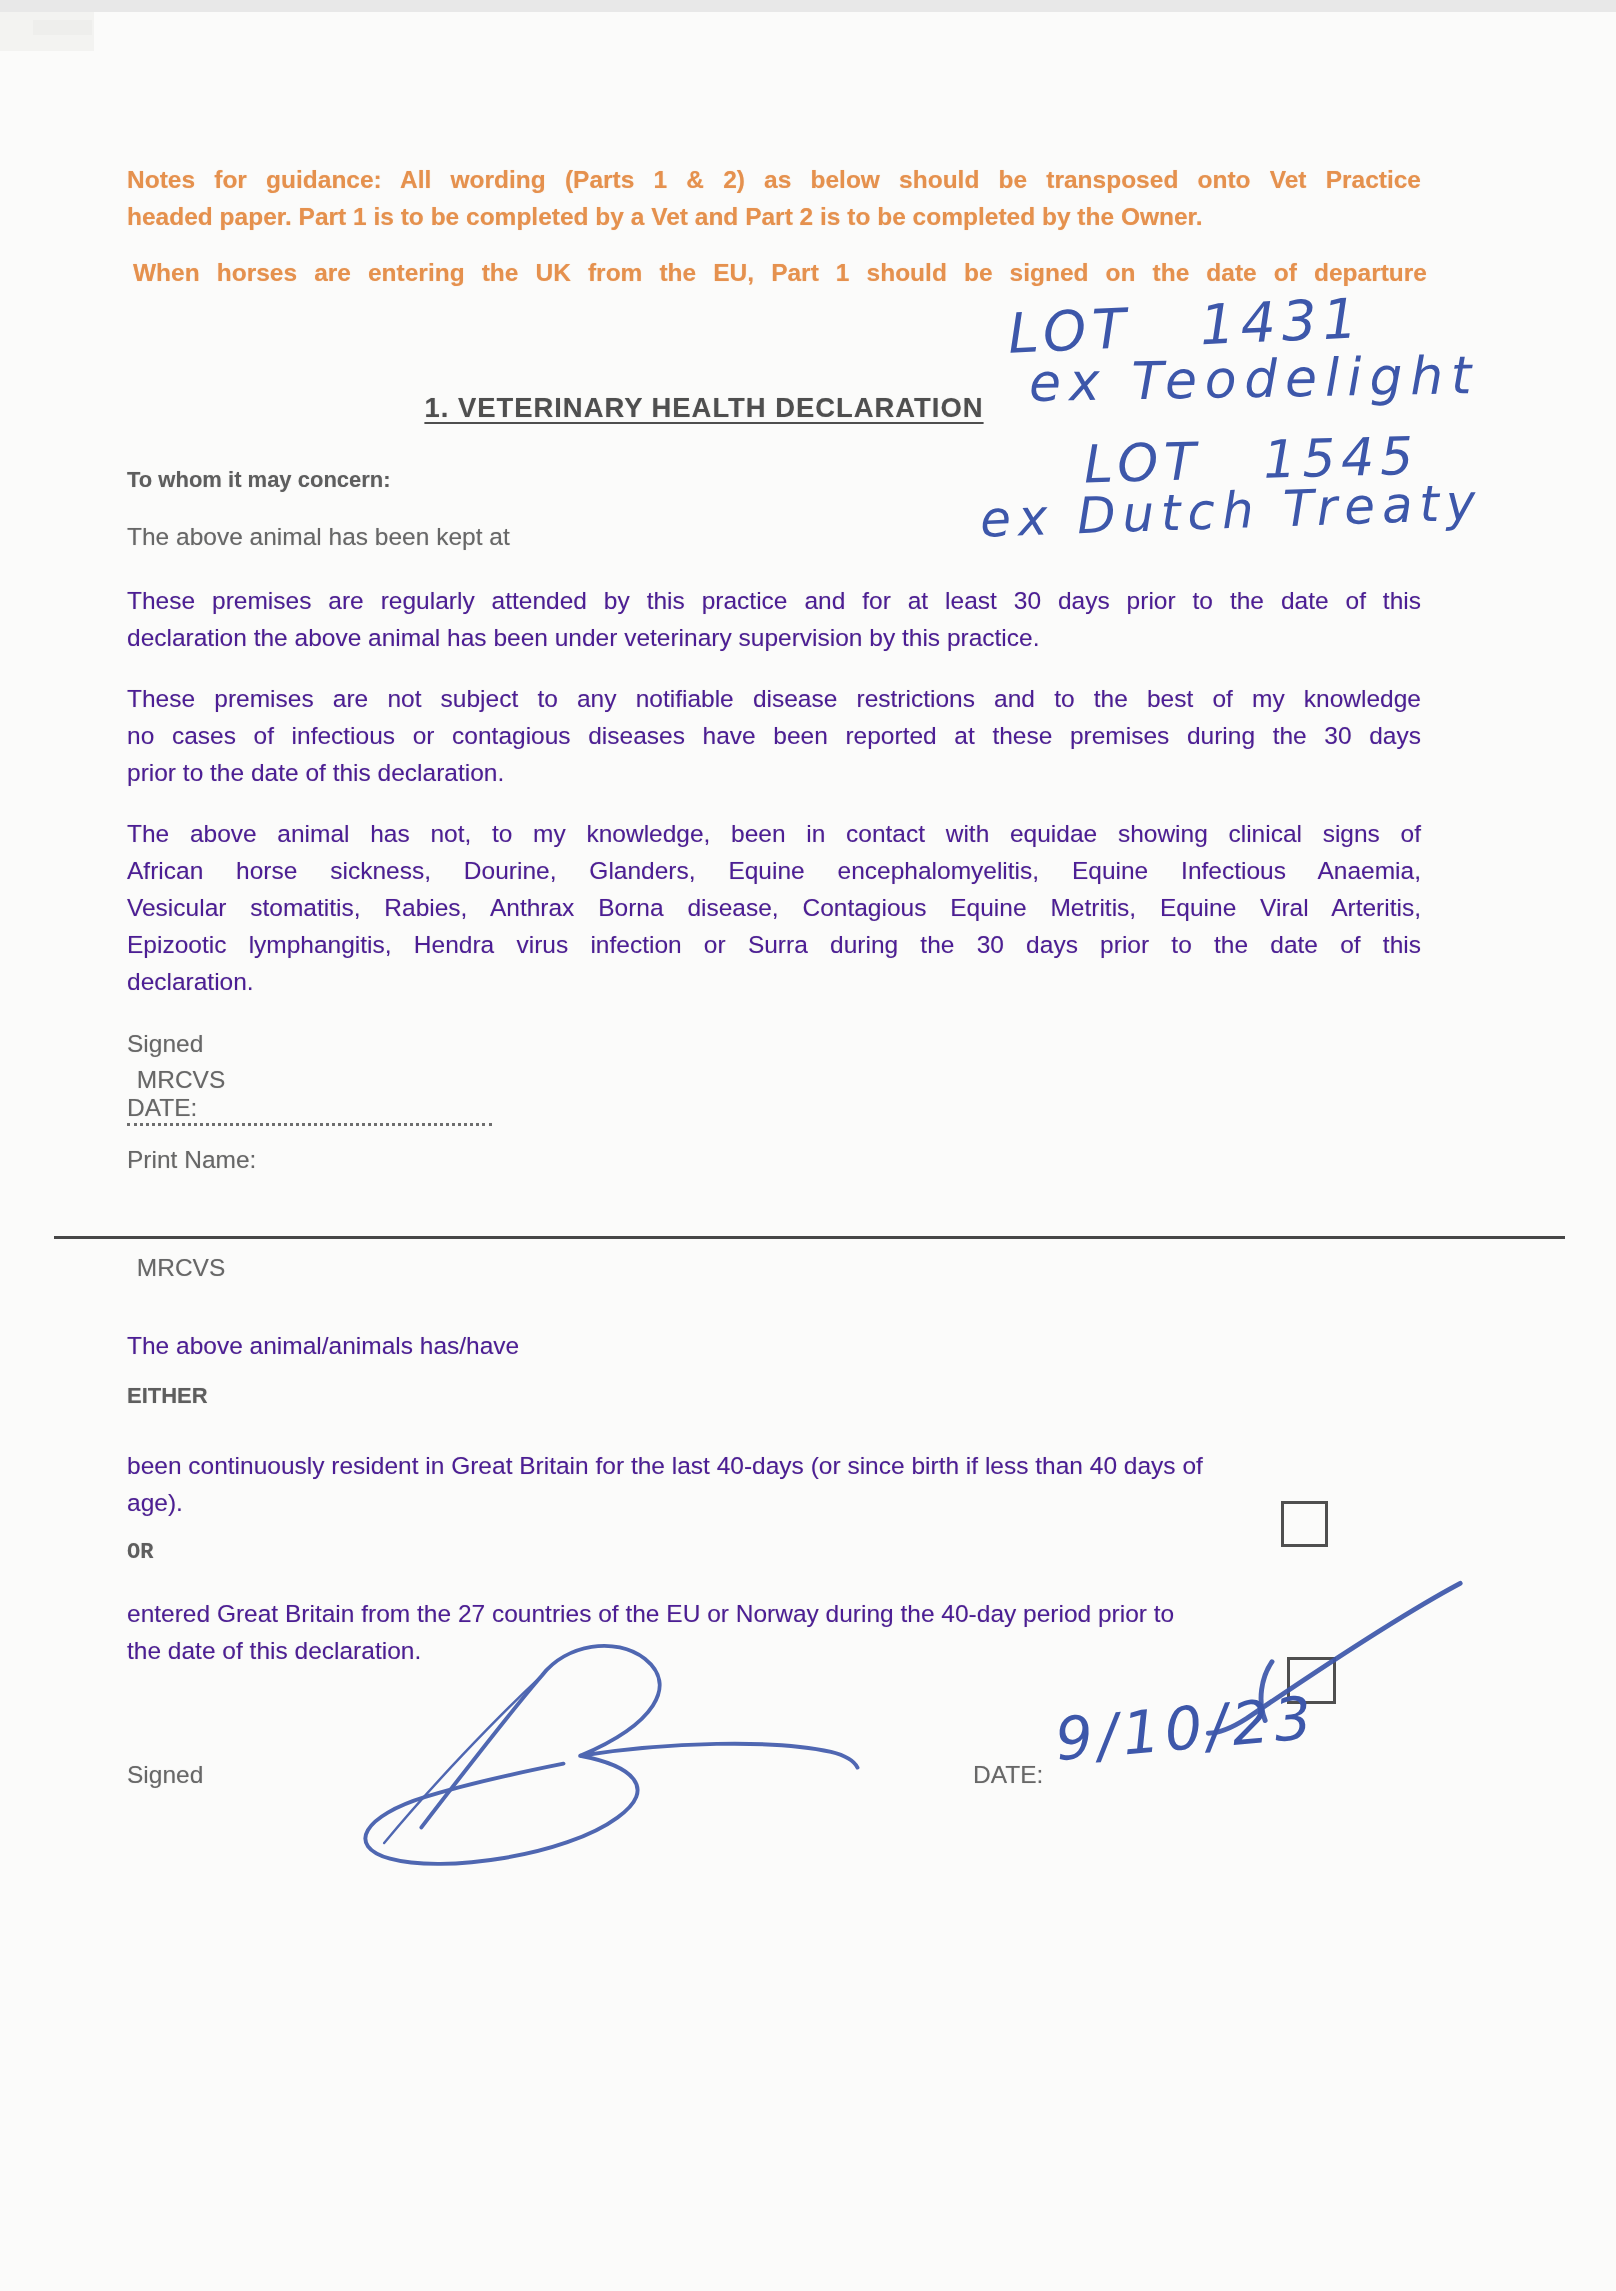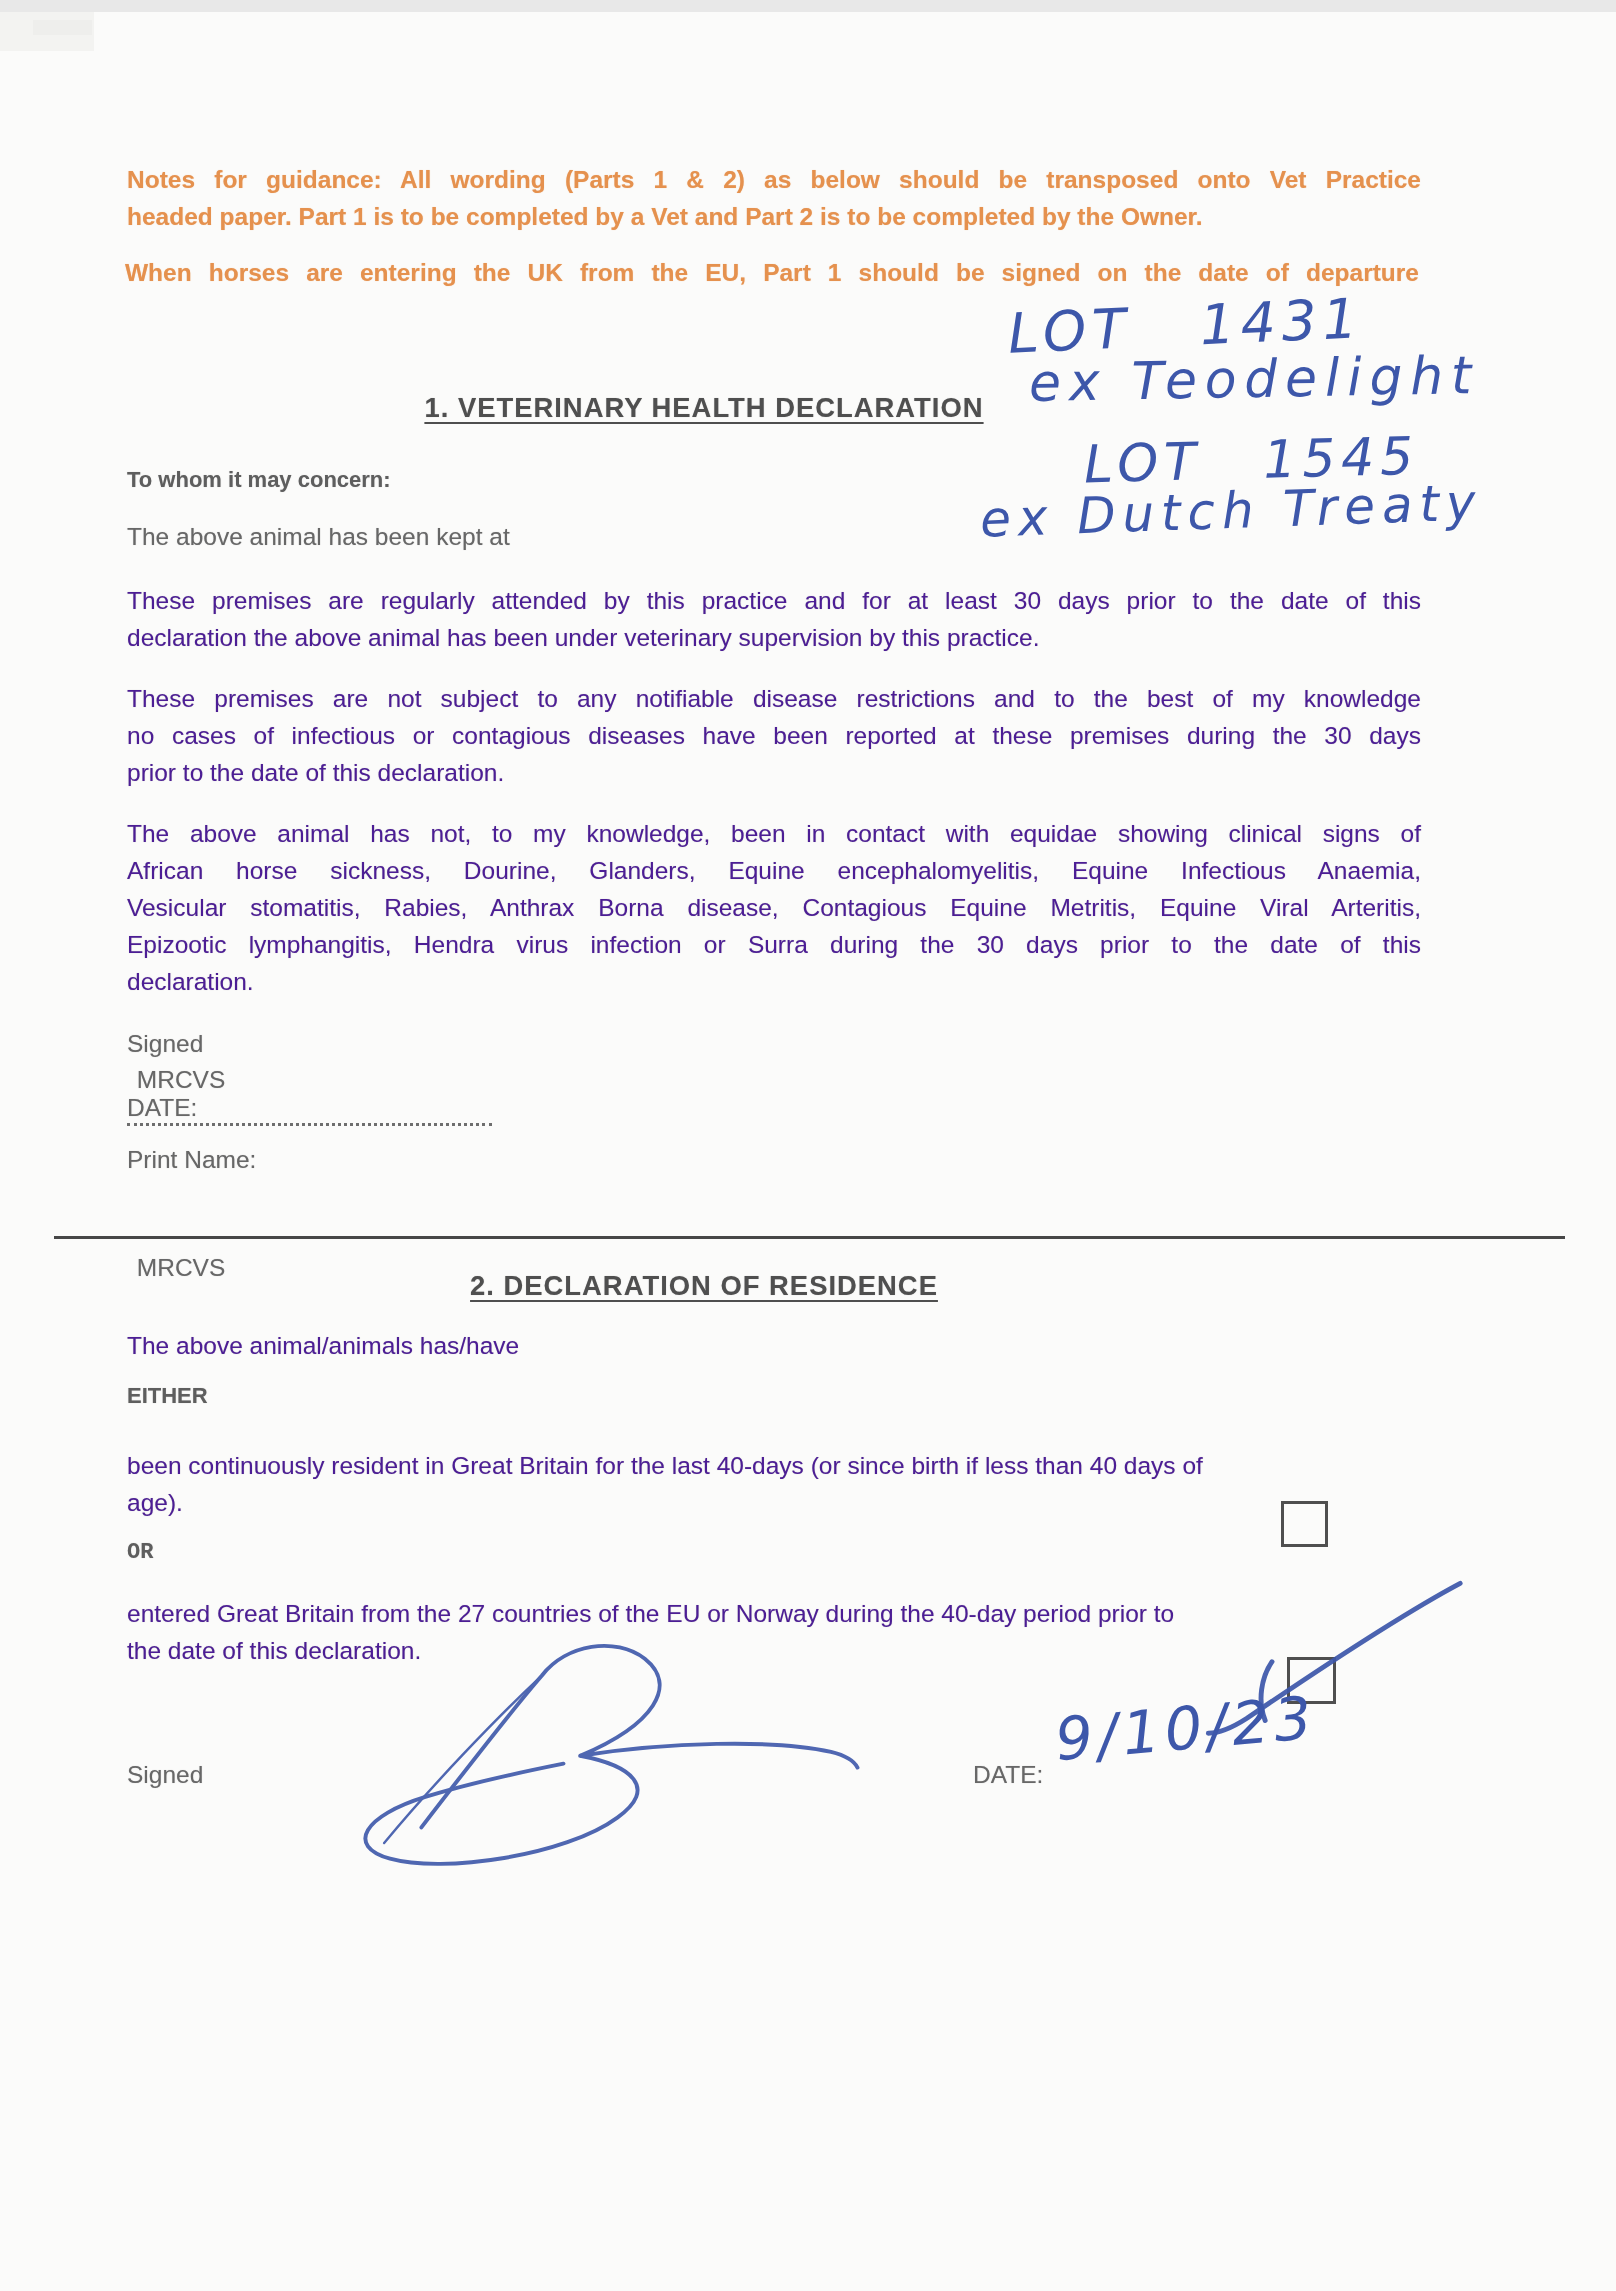--- a/index.html
+++ b/index.html
@@ -34,21 +34,21 @@
 
 <div class="page">
 
   <div class="abs smudge1"></div>
   <div class="abs smudge2"></div>
 
   <div class="abs para orange" style="left:127px;top:149px;">
     <div class="jline">Notes for guidance: All wording (Parts 1 &amp; 2) as below should be transposed onto Vet Practice</div>
     <div class="lline">headed paper. Part 1 is to be completed by a Vet and Part 2 is to be completed by the Owner.</div>
   </div>
-  <div class="abs para orange" style="left:125px;top:242px;">
+  <div class="abs para orange" style="left:133px;top:242px;">
     <div class="jline">When horses are entering the UK from the EU, Part 1 should be signed on the date of departure</div>
   </div>
 
   <div class="abs heading-wrap" style="top:376px;">
     <div class="heading">1. VETERINARY HEALTH DECLARATION</div>
   </div>
 
   <div class="abs boldlabel soft" style="left:127px;top:455px;">To whom it may concern:</div>
 
   <div class="abs fieldrow soft" style="left:127px;top:511px;width:1054px;">
@@ -85,23 +85,20 @@
   </div>
 
   <div class="abs fieldrow soft" style="left:127px;top:1134px;width:769px;gap:36px;">
     <span class="lbl">Print Name:</span>
     <span class="dots grow" style="margin-left:7.8px;"></span>
     <span class="lbl" style="margin-left:9.8px;">MRCVS</span>
   </div>
 
   <div class="abs divider" style="left:54px;top:1224px;width:1511px;"></div>
 
-  <div class="abs heading-wrap" style="top:1254px;">
-    <div class="heading">2. DECLARATION OF RESIDENCE</div>
-  </div>
 
   <div class="abs para soft" style="left:127px;top:1315px;">
     <div class="lline">The above animal/animals has/have</div>
   </div>
 
   <div class="abs boldlabel soft" style="left:127px;top:1371px;">EITHER</div>
 
   <div class="abs para soft" style="left:127px;top:1435px;">
     <div class="lline">been continuously resident in Great Britain for the last 40-days (or since birth if less than 40 days of</div>
     <div class="lline">age).</div>

